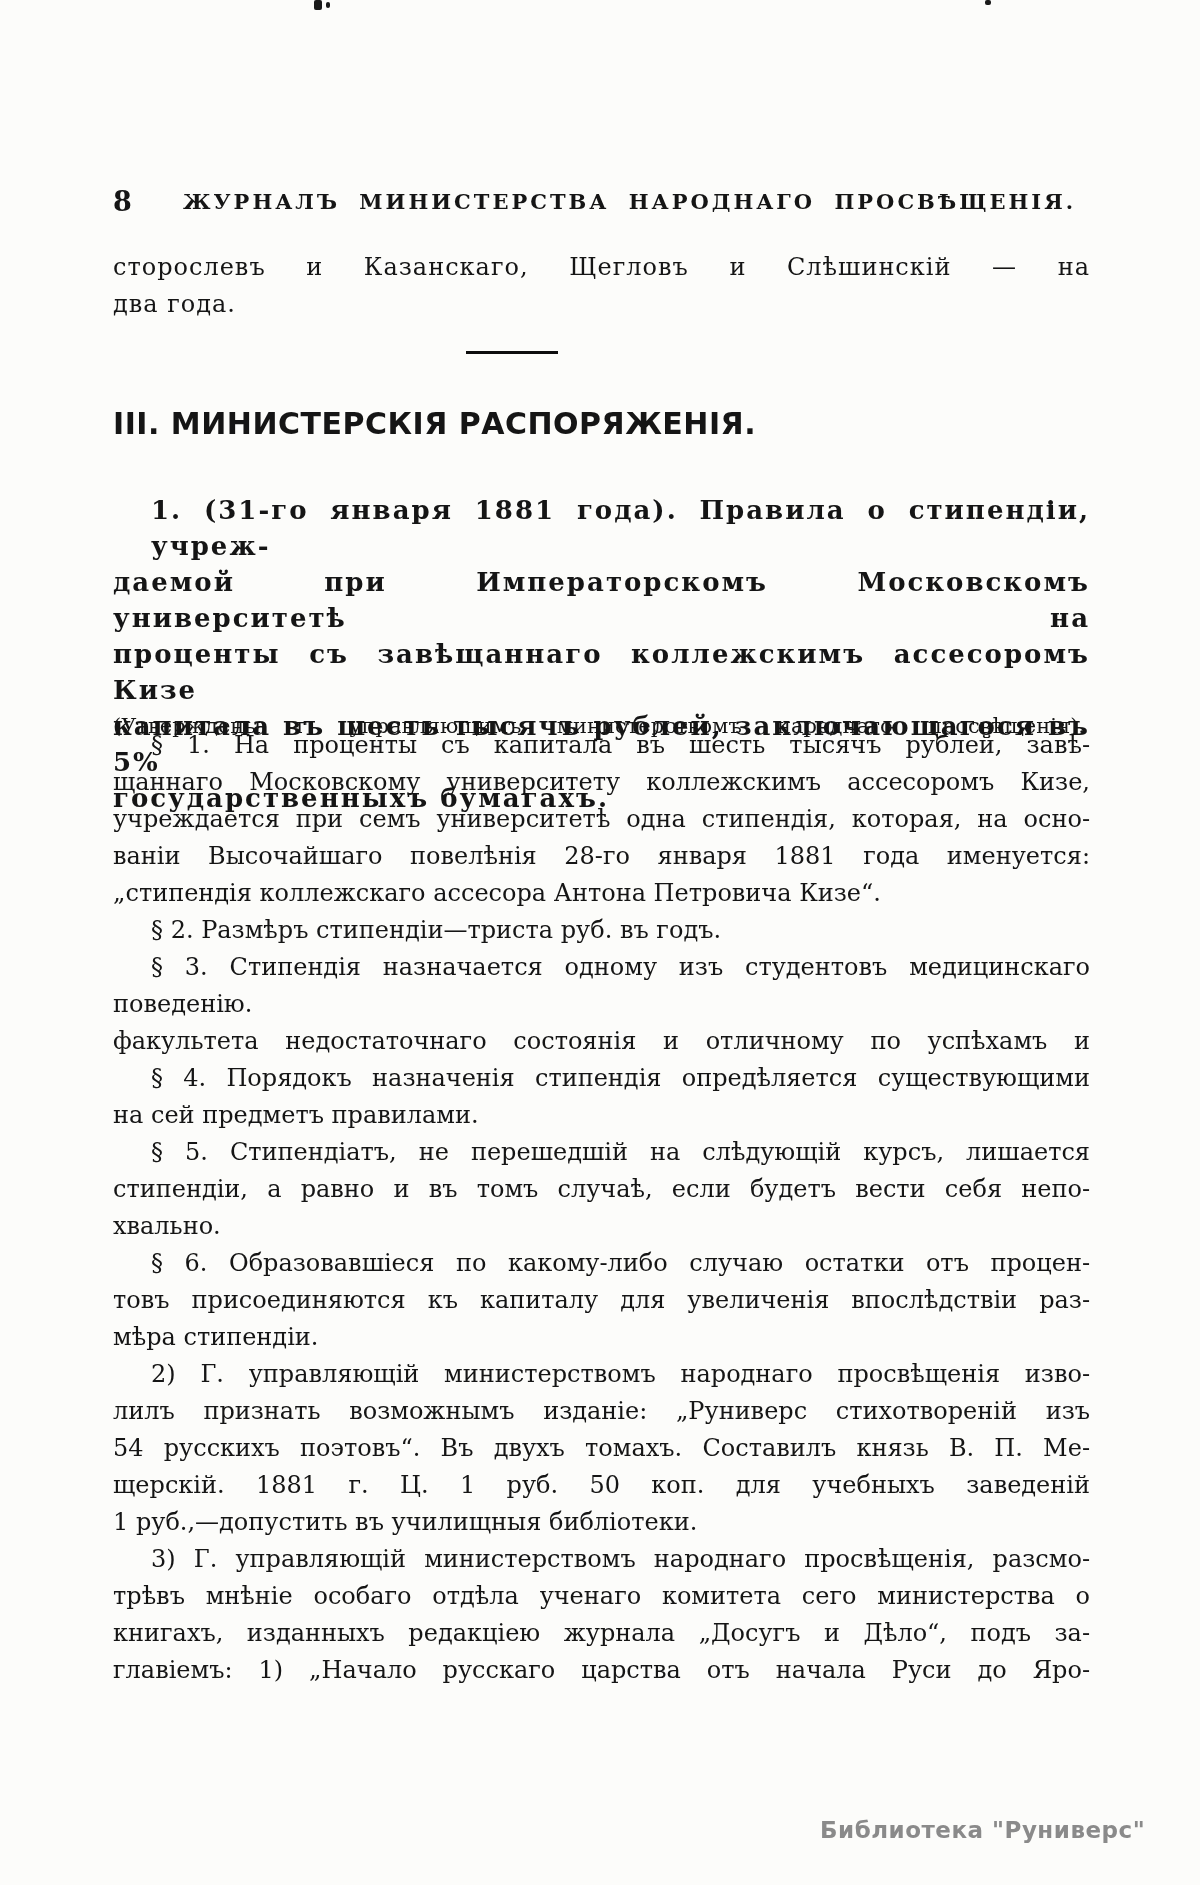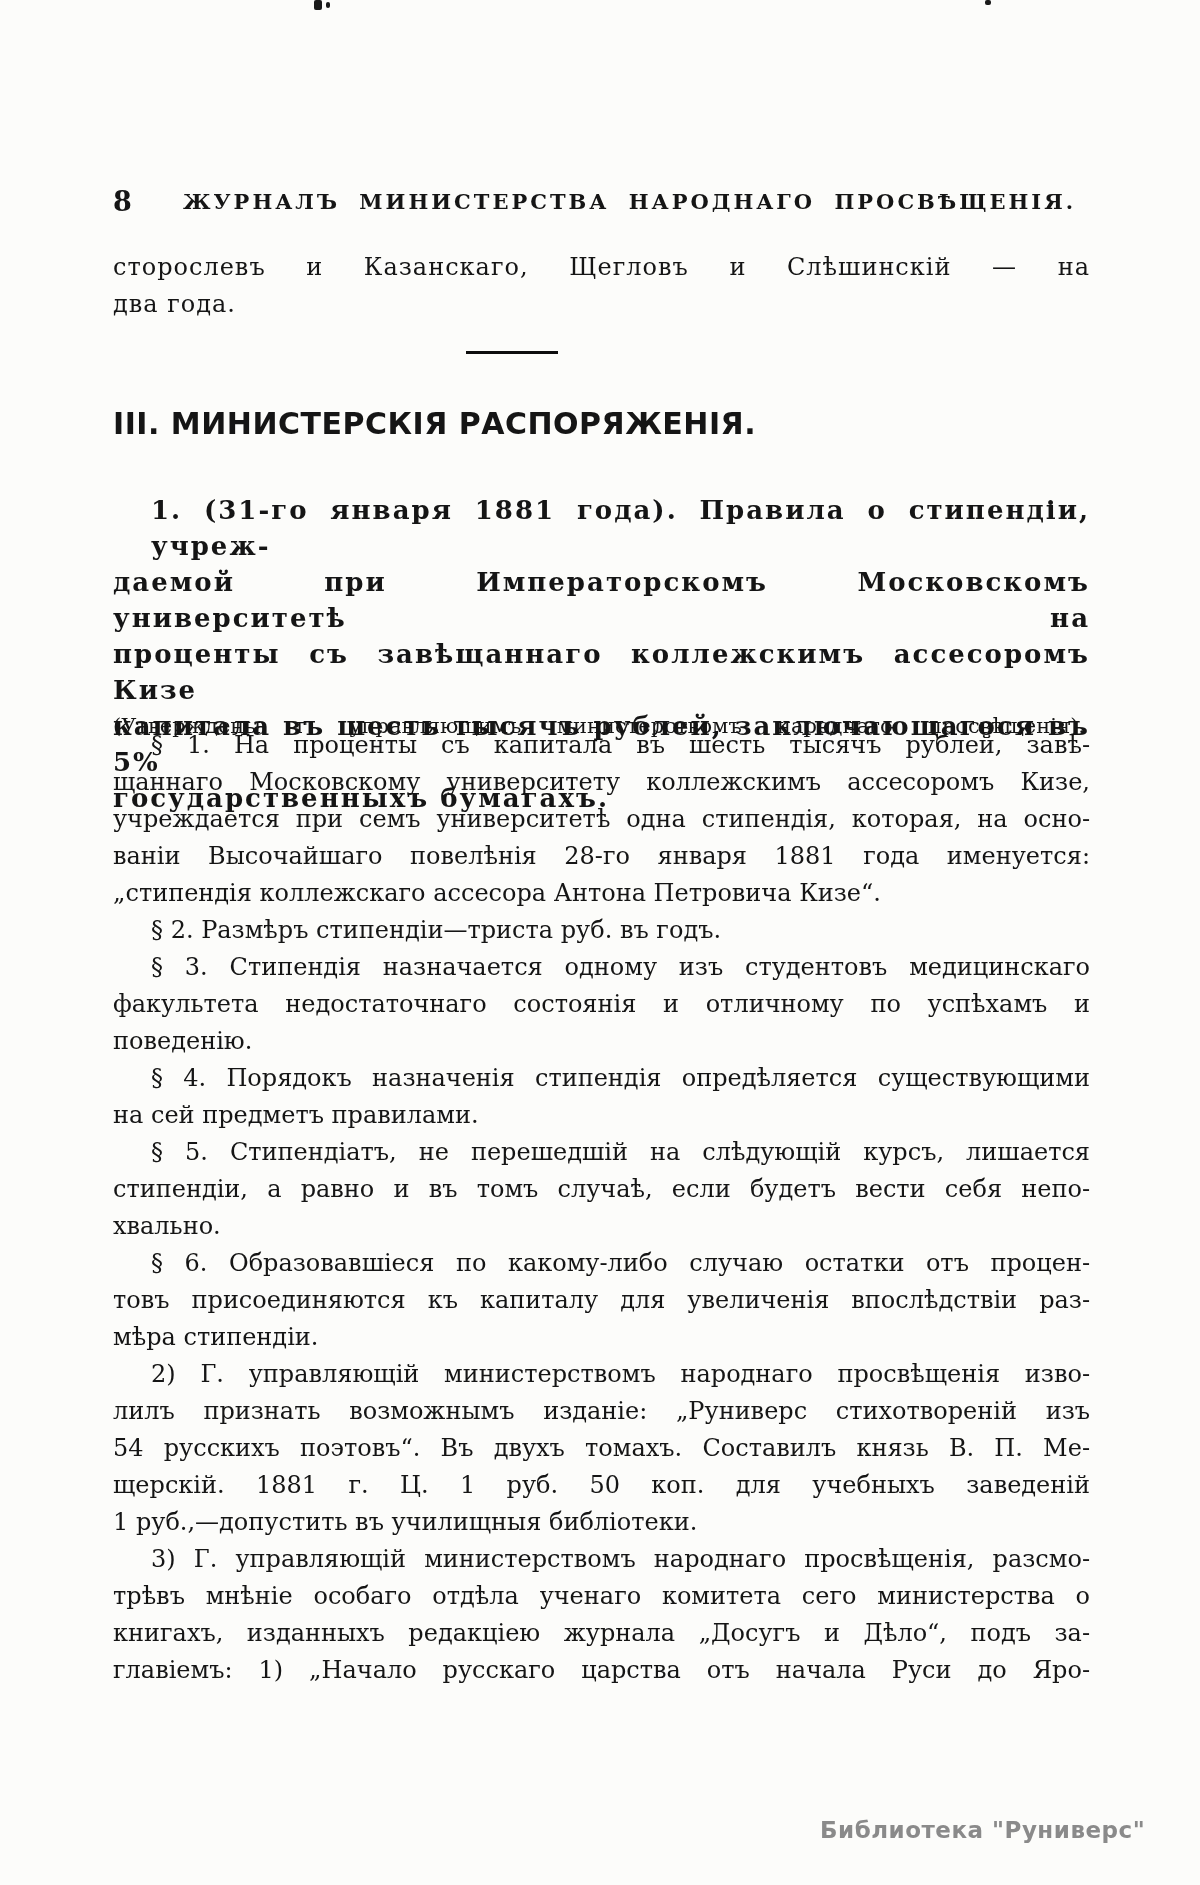--- a/index.html
+++ b/index.html
@@ -123,22 +123,22 @@
       <div class="line">щаннаго Московскому университету коллежскимъ ассесоромъ Кизе,</div>
       <div class="line">учреждается при семъ университетѣ одна стипендія, которая, на осно-</div>
       <div class="line">ваніи Высочайшаго повелѣнія 28-го января 1881 года именуется:</div>
       <div class="line last">„стипендія коллежскаго ассесора Антона Петровича Кизе“.</div>
     </div>
     <div>
       <div class="line first last">§ 2. Размѣръ стипендіи—триста руб. въ годъ.</div>
     </div>
     <div>
       <div class="line first">§ 3. Стипендія назначается одному изъ студентовъ медицинскаго</div>
+      <div class="line last">поведенію.</div>
       <div class="line">факультета недостаточнаго состоянія и отличному по успѣхамъ и</div>
-      <div class="line last">поведенію.</div>
     </div>
     <div>
       <div class="line first">§ 4. Порядокъ назначенія стипендія опредѣляется существующими</div>
       <div class="line last">на сей предметъ правилами.</div>
     </div>
     <div>
       <div class="line first">§ 5. Стипендіатъ, не перешедшій на слѣдующій курсъ, лишается</div>
       <div class="line">стипендіи, а равно и въ томъ случаѣ, если будетъ вести себя непо-</div>
       <div class="line last">хвально.</div>
     </div>

